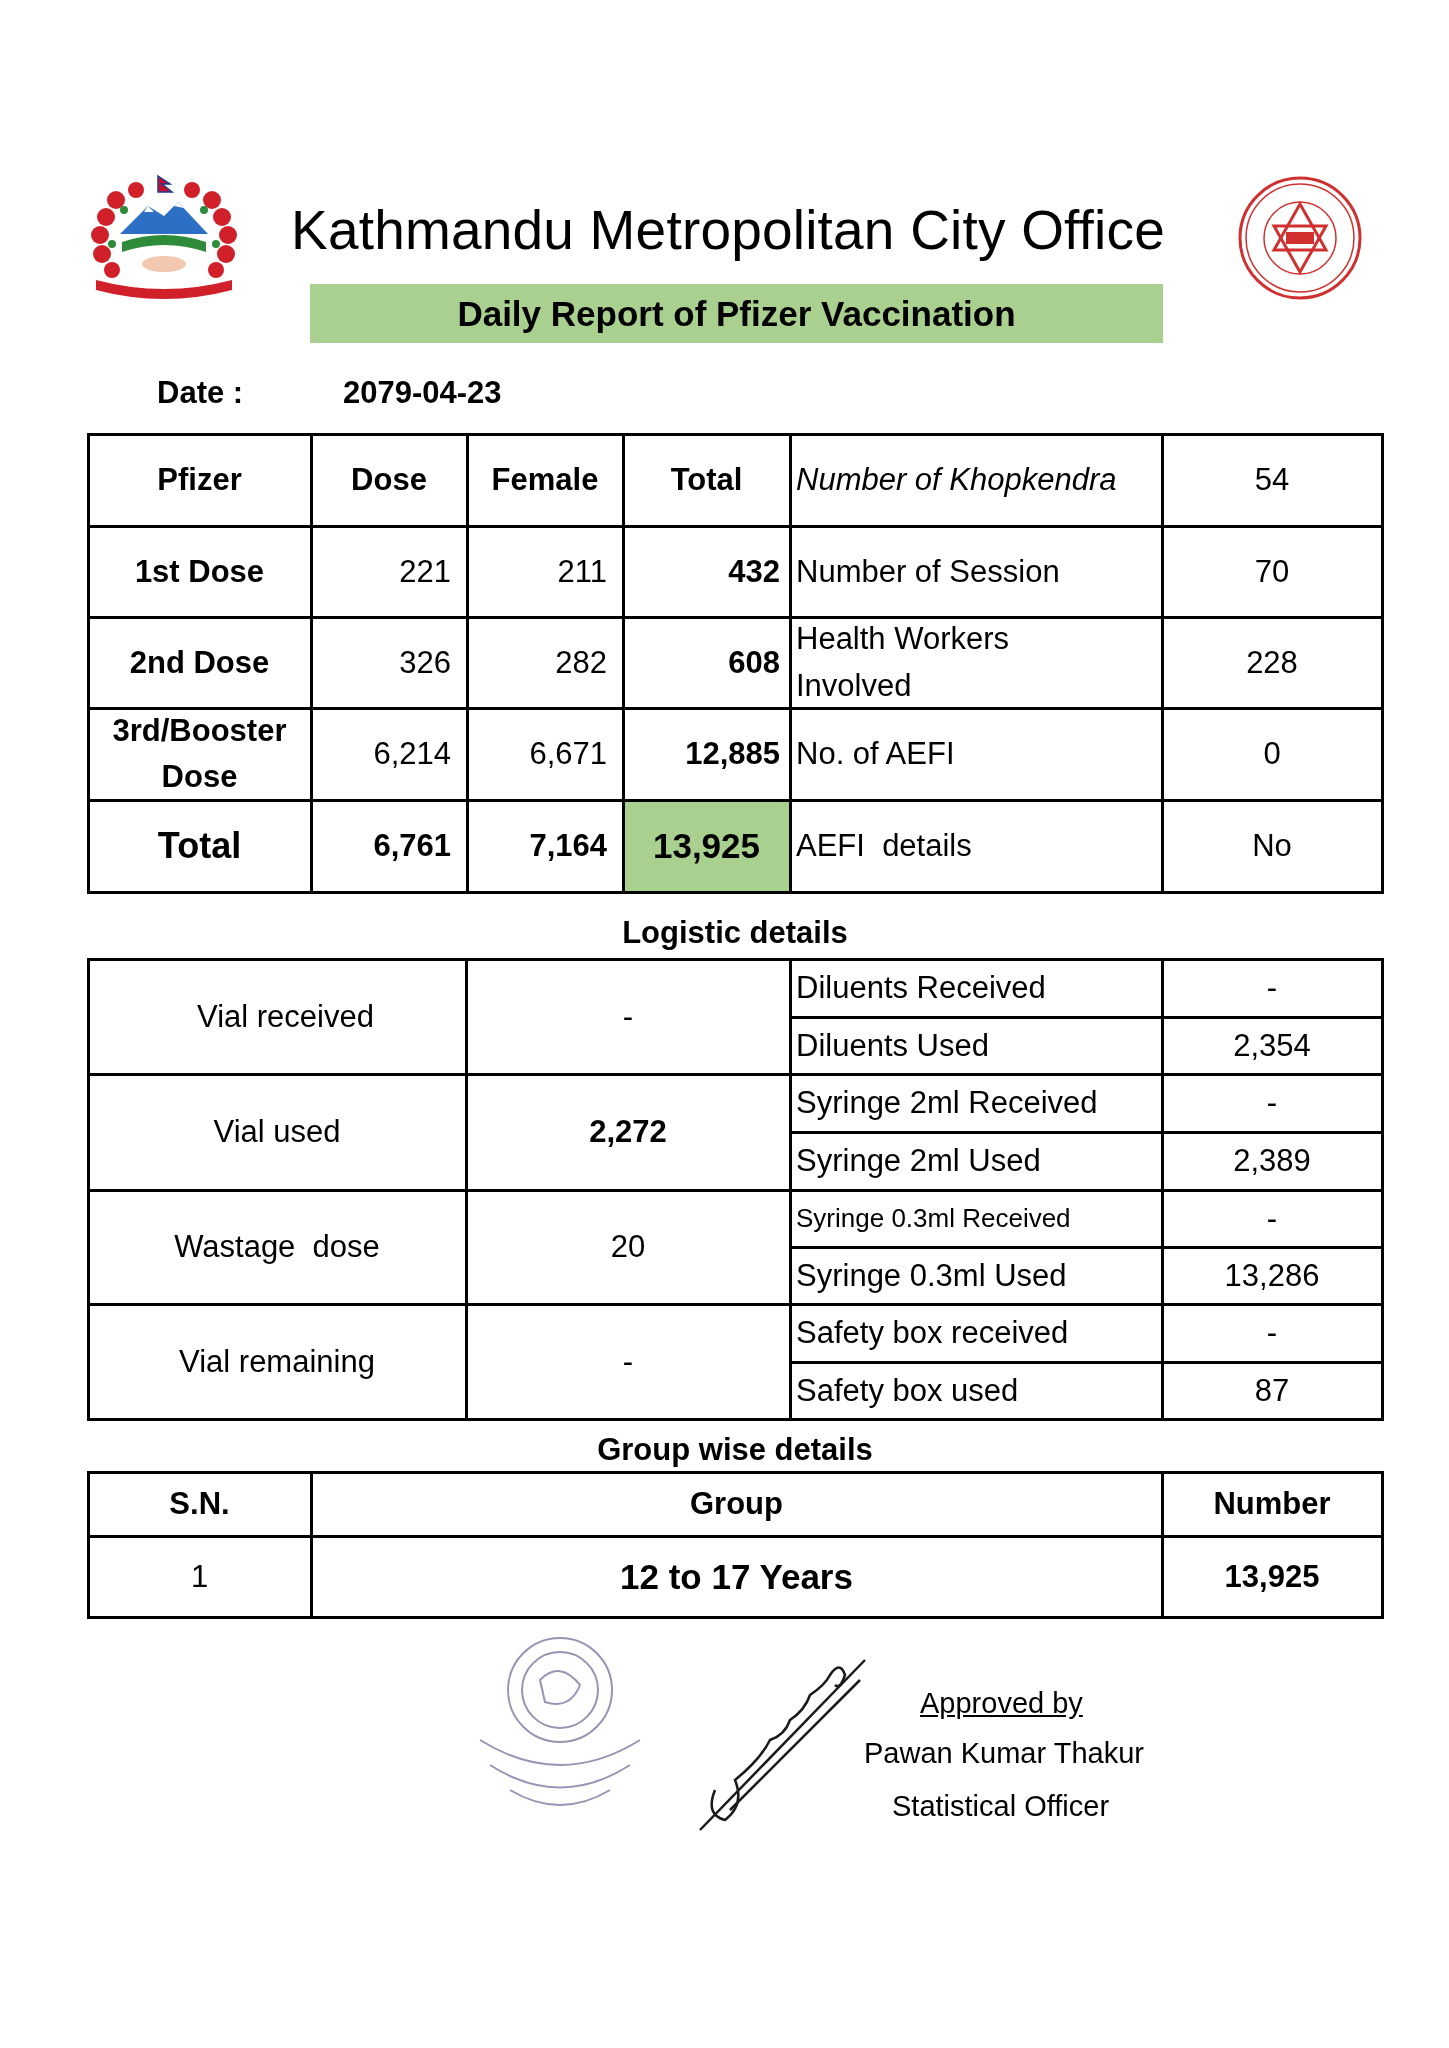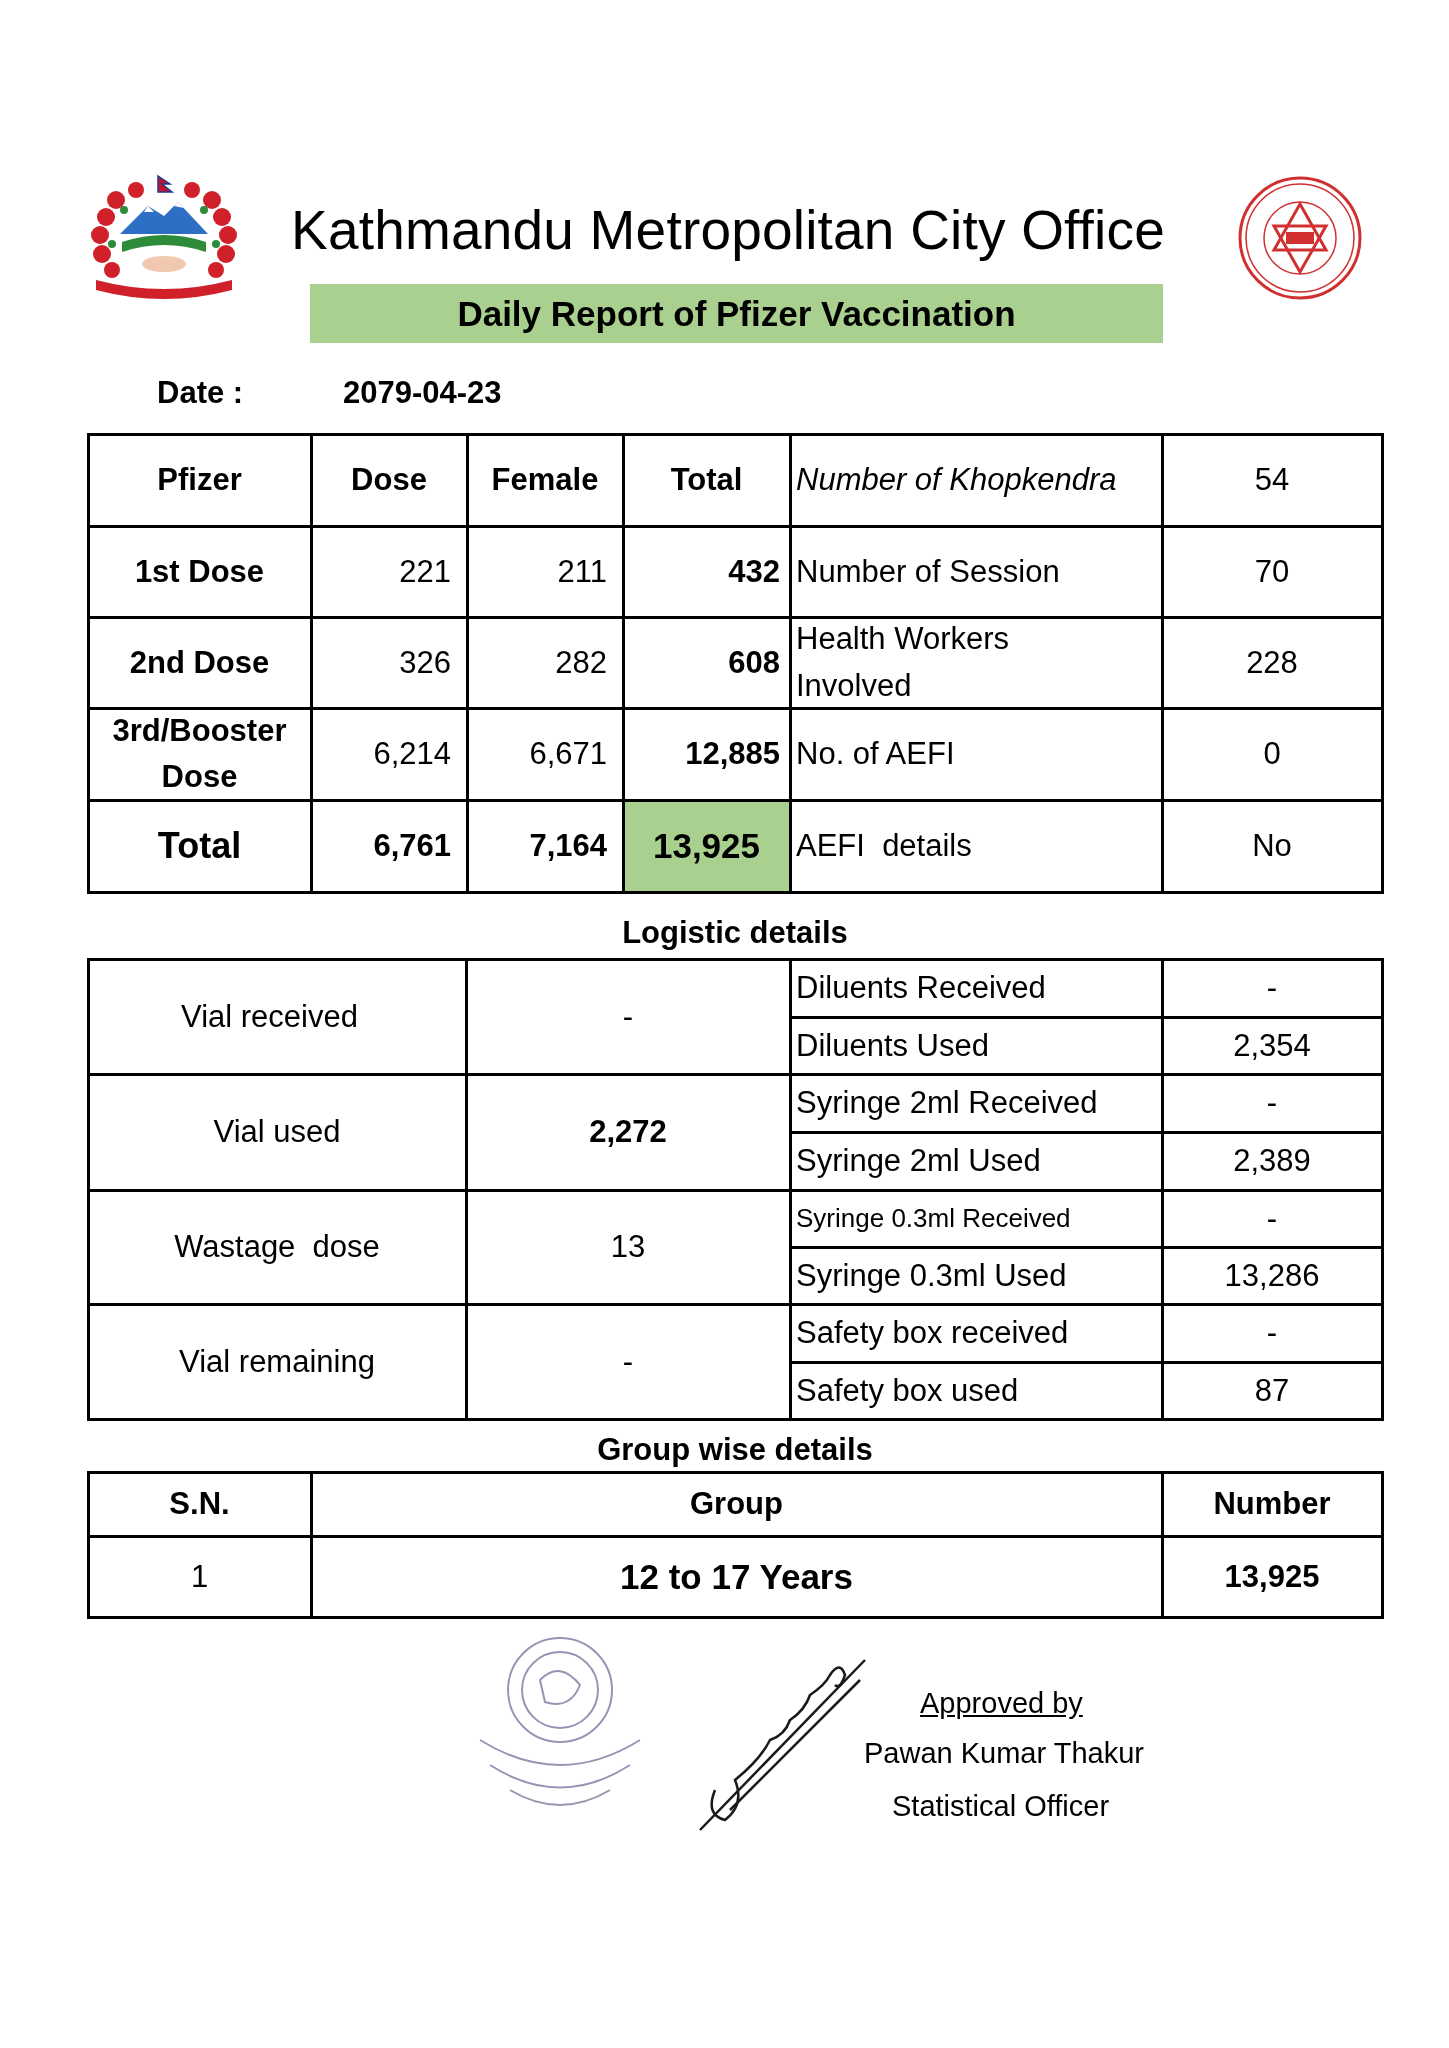--- a/index.html
+++ b/index.html
@@ -143,26 +143,26 @@
   <div class="line-v" style="left:466px;top:433px;height:461px;"></div>
   <div class="line-v" style="left:622px;top:433px;height:461px;"></div>
   <div class="line-v" style="left:789px;top:433px;height:461px;"></div>
   <div class="line-v" style="left:1161px;top:433px;height:461px;"></div>
   <div class="line-v" style="left:1381px;top:433px;height:461px;"></div>
 </div>
 
 <div class="section-title" style="top:915px;">Logistic details</div>
 
 <div>
-  <div class="cell c" style="left:76px;top:959px;width:378px;height:115px;padding-left:9px;">Vial received</div>
+  <div class="cell c" style="left:92px;top:959px;width:378px;height:115px;padding-left:9px;">Vial received</div>
   <div class="cell c" style="left:466px;top:959px;width:324px;height:115px;">-</div>
   <div class="cell c" style="left:88px;top:1074px;width:378px;height:116px;">Vial used</div>
   <div class="cell c b" style="left:466px;top:1074px;width:324px;height:116px;">2,272</div>
   <div class="cell c" style="left:88px;top:1190px;width:378px;height:114px;white-space:pre;">Wastage  dose</div>
-  <div class="cell c" style="left:466px;top:1190px;width:324px;height:114px;">13</div>
+  <div class="cell c" style="left:466px;top:1190px;width:324px;height:114px;">20</div>
   <div class="cell c" style="left:88px;top:1304px;width:378px;height:115px;">Vial remaining</div>
   <div class="cell c" style="left:466px;top:1304px;width:324px;height:115px;">-</div>
 
   <div class="cell l" style="left:790px;top:959px;width:372px;height:58px;">Diluents Received</div>
   <div class="cell c" style="left:1162px;top:959px;width:220px;height:58px;">-</div>
   <div class="cell l" style="left:790px;top:1017px;width:372px;height:57px;">Diluents Used</div>
   <div class="cell c" style="left:1162px;top:1017px;width:220px;height:57px;">2,354</div>
   <div class="cell l" style="left:790px;top:1074px;width:372px;height:58px;">Syringe 2ml Received</div>
   <div class="cell c" style="left:1162px;top:1074px;width:220px;height:58px;">-</div>
   <div class="cell l" style="left:790px;top:1132px;width:372px;height:58px;">Syringe 2ml Used</div>

